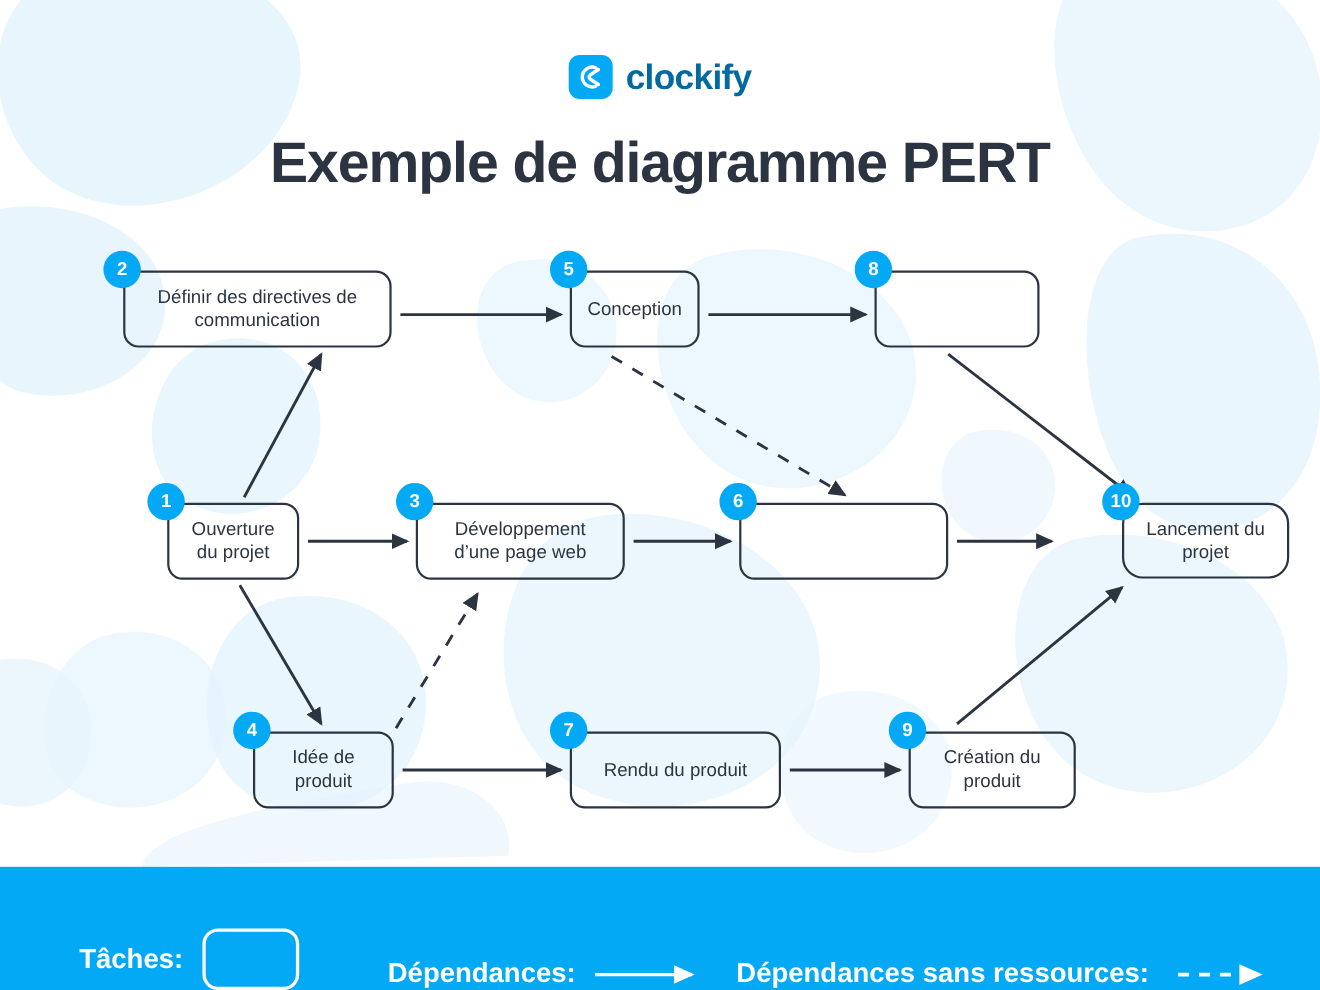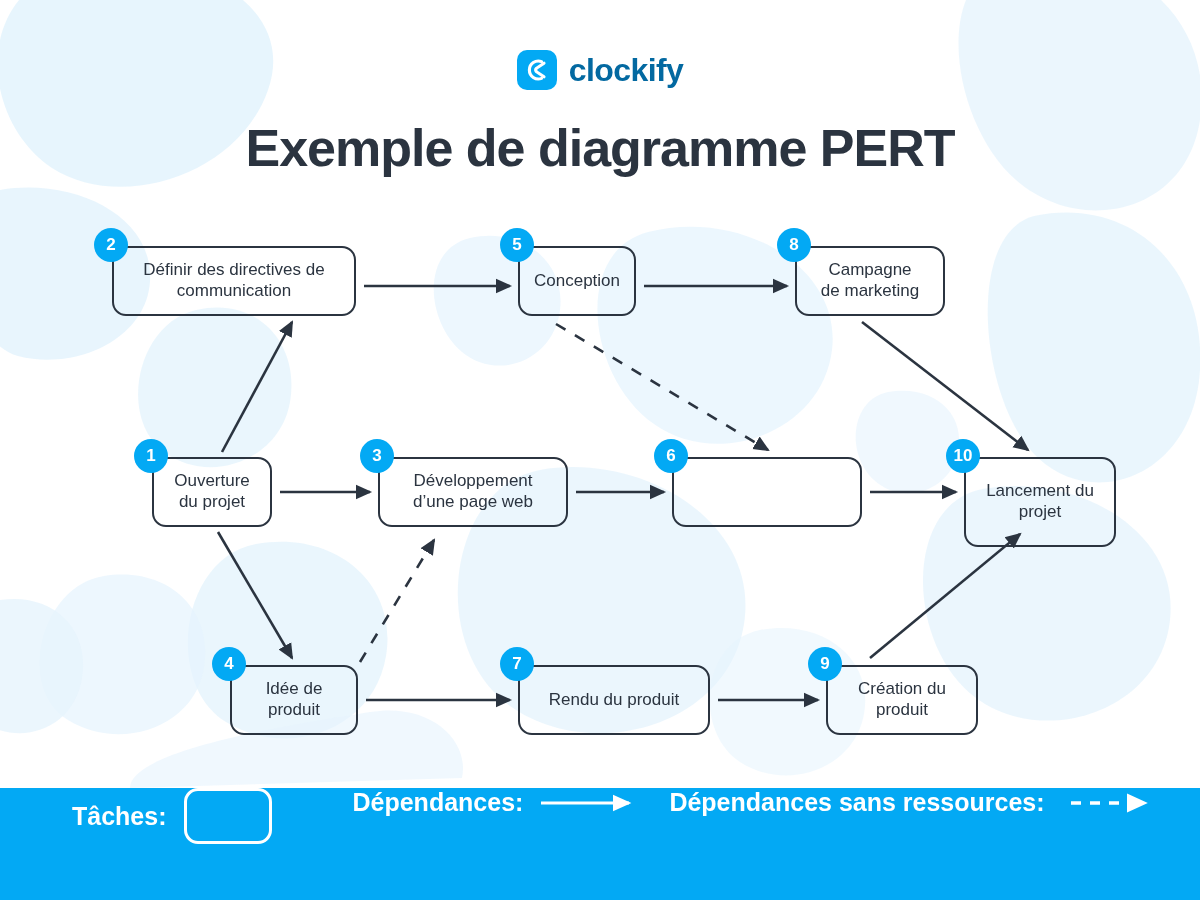--- a/index.html
+++ b/index.html
@@ -130,21 +130,21 @@
 
   
   #legend {
     position: absolute;
     left: 0;
     top: 788px;
     width: 1200px;
     height: 112px;
     background: #03A9F4;
     display: flex;
-    align-items: flex-start;
+    align-items: flex-end;
     z-index: 7;
   }
   .legend-item {
     display: flex;
     align-items: center;
     color: #ffffff;
   }
   .legend-label {
     font-size: 25px;
     font-weight: bold;
@@ -252,27 +252,26 @@
         </div>
         <div class="node" style="left: 672px; top: 457px; width: 190px; height: 70px;">
           <div class="badge">6</div>
         </div>
         <div class="node" style="left: 518px; top: 665px; width: 192px; height: 70px;">
           <div class="badge">7</div>
           <div class="node-label">Rendu du produit</div>
         </div>
         <div class="node" style="left: 795px; top: 246px; width: 150px; height: 70px;">
           <div class="badge">8</div>
-          <div class="node-label">Campagne<br>de marketing</div>
         </div>
         <div class="node" style="left: 826px; top: 665px; width: 152px; height: 70px;">
           <div class="badge">9</div>
           <div class="node-label">Création du<br>produit</div>
         </div>
-        <div class="node" style="left: 964px; top: 457px; width: 152px; height: 90px;">
+        <div class="node" style="left: 1020px; top: 457px; width: 152px; height: 69px; border-radius: 19px;">
           <div class="badge">10</div>
           <div class="node-label">Lancement du<br>projet</div>
         </div>
       </div>
   </div>
 
   <div id="legend">
 
     <div class="legend-item" id="legend-item-taches">
       <span class="legend-label">Tâches:</span>

